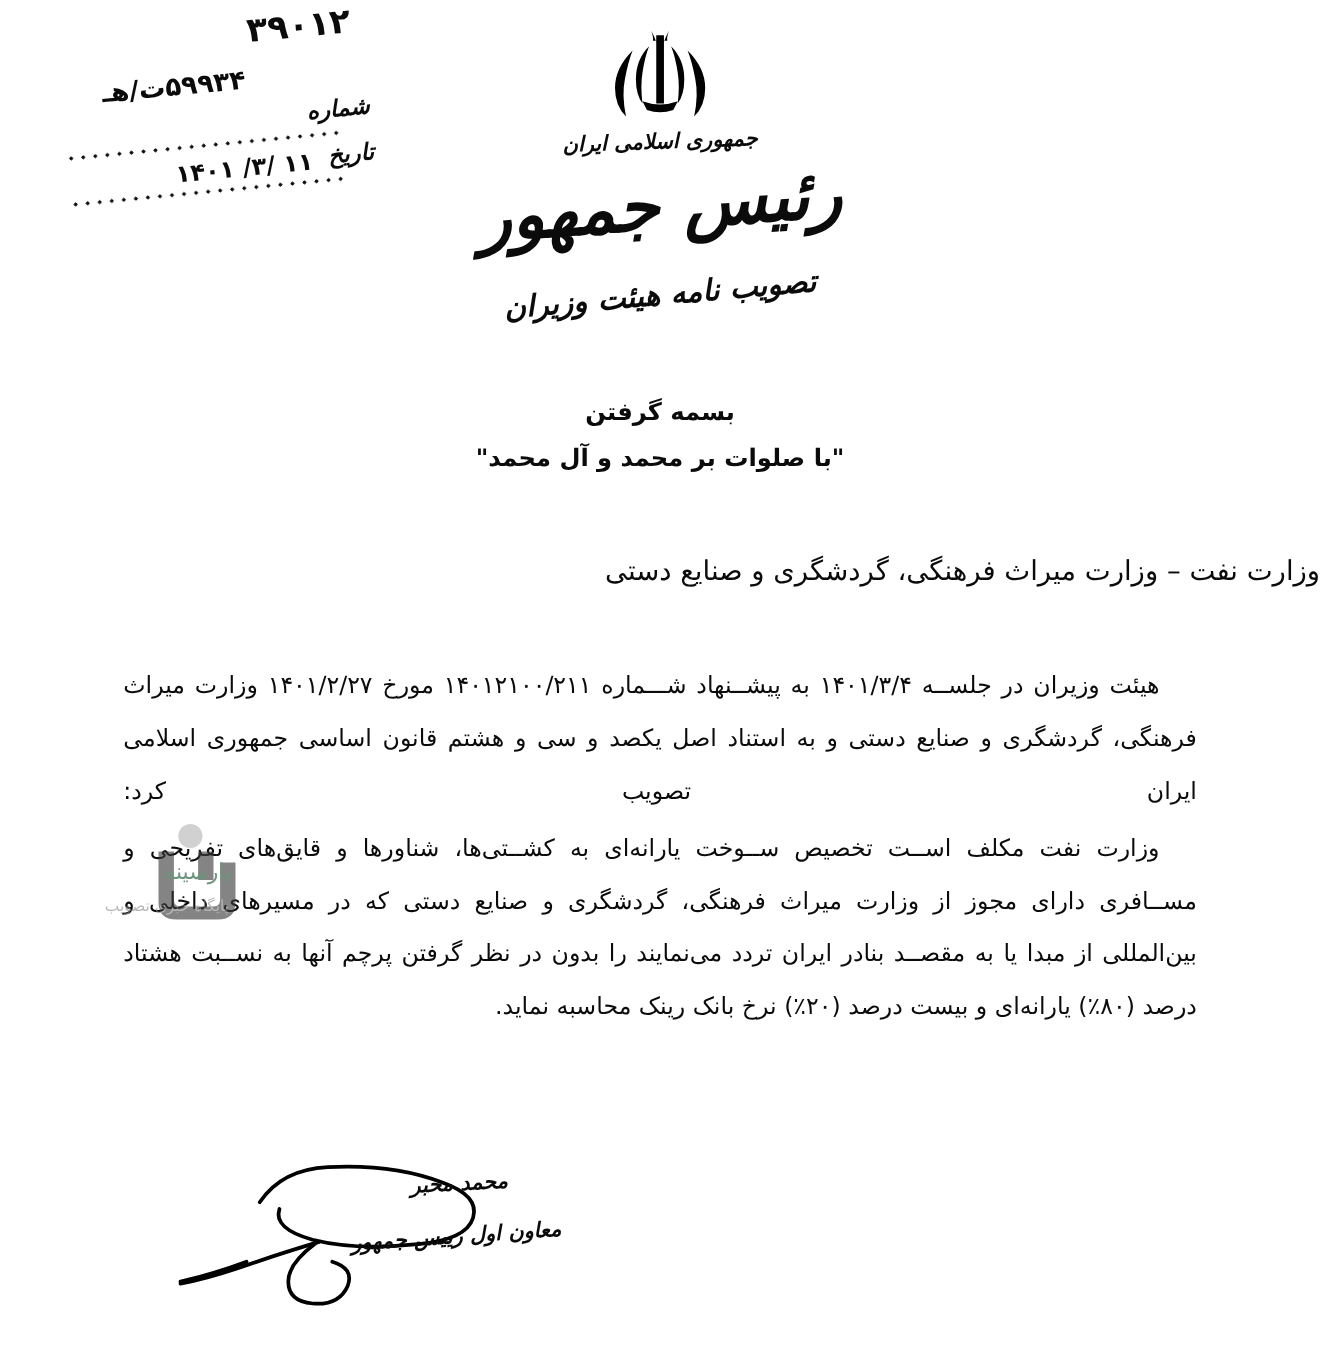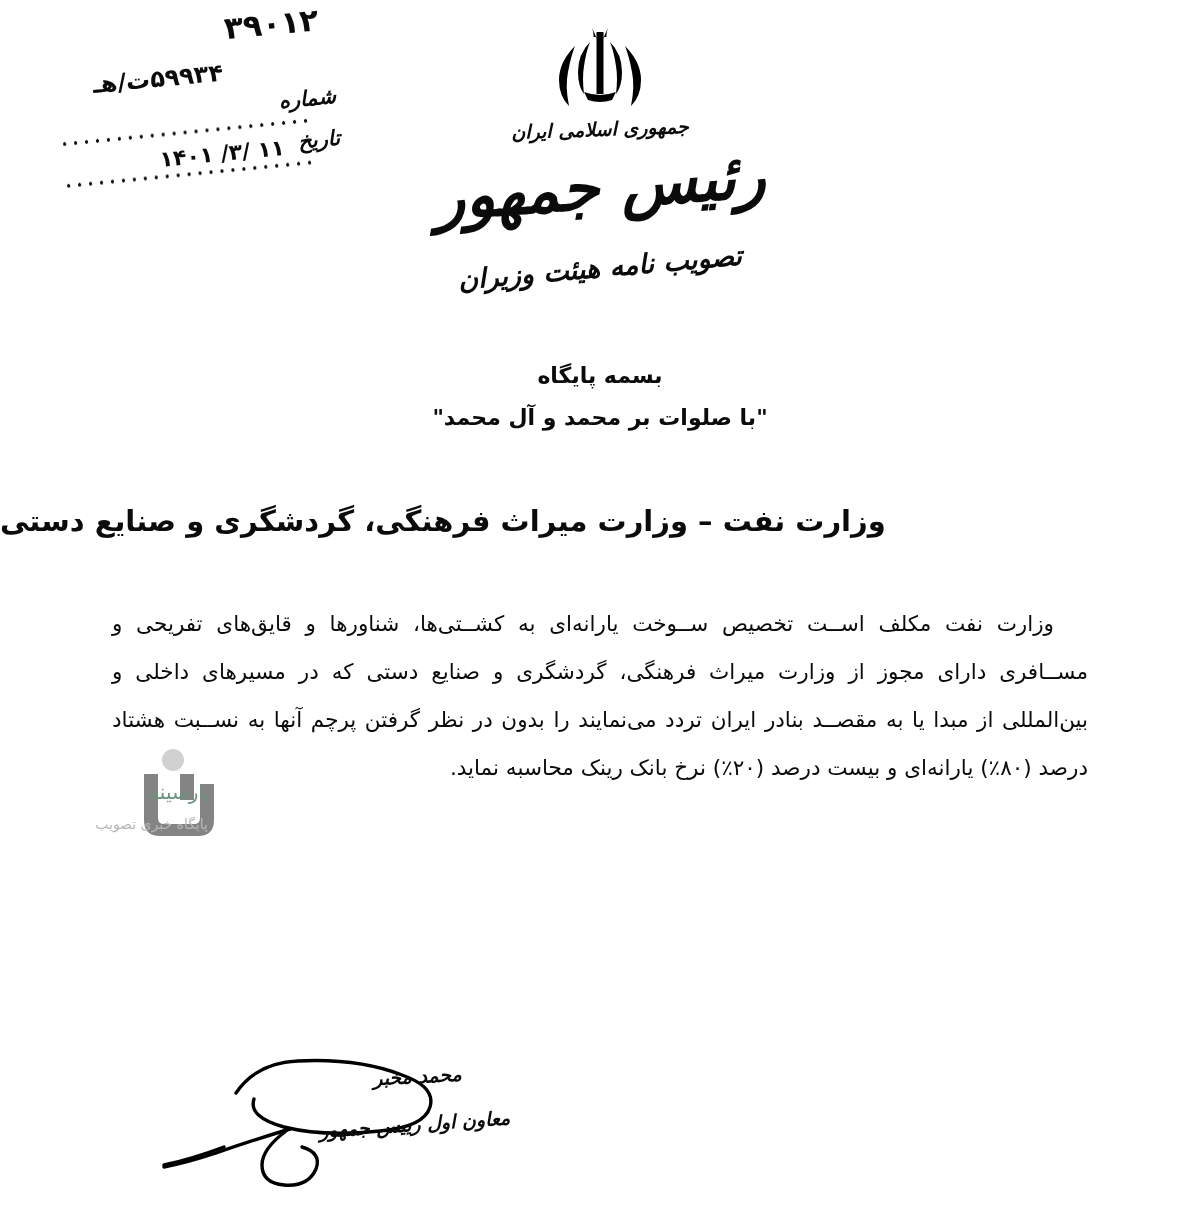--- a/index.html
+++ b/index.html
@@ -141,23 +141,23 @@
     text-align: center;
     font-size: 22px;
     font-weight: 700;
   }
 
   
   .ministries {
     position: absolute;
     left: 0; right: 0;
     top: 504px;
-    text-align: left;
-    font-size: 29px;
-    font-weight: 700;
+    text-align: right;
+    font-size: 25px;
+    font-weight: 400;
   }
 
   
   .body-block {
     position: absolute;
     right: 112px;
     left: 112px;
     top: 600px;
     font-size: 21.5px;
     line-height: 48px;
@@ -289,26 +289,27 @@
           <path d="M77 20 q16 16 16 34 q0 16 -10 26 q4 -20 1 -34 q-3 -16 -7 -26 z"></path>
         </g>
       </svg>
     </span>
   </div>
 
   <div class="hdr-country">جمهوری اسلامی ایران</div>
   <div class="hdr-president">رئیس جمهور</div>
   <div class="hdr-subtitle">تصویب نامه هیئت وزیران</div>
 
-  <div class="invocation1">بسمه پایگاه</div>
+  <div class="invocation1">بسمه گرفتن</div>
   <div class="invocation2">"با صلوات بر محمد و آل محمد"</div>
 
   <div class="ministries">وزارت نفت – وزارت میراث فرهنگی، گردشگری و صنایع دستی</div>
 
   <div class="body-block">
+    <p><span class="indent"></span><span>هیئت وزیران در جلســه ۱۴۰۱/۳/۴ به پیشــنهاد شـــماره ۱۴۰۱۲۱۰۰/۲۱۱ مورخ ۱۴۰۱/۲/۲۷ وزارت میراث فرهنگی، گردشگری و صنایع دستی و به استناد اصل یکصد و سی و هشتم قانون اساسی جمهوری اسلامی ایران تصویب کرد:</span></p>
     <p class="last-free"><span class="indent"></span><span>وزارت نفت مکلف اســت تخصیص ســوخت یارانه‌ای به کشــتی‌ها، شناورها و قایق‌های تفریحی و مســافری دارای مجوز از وزارت میراث فرهنگی، گردشگری و صنایع دستی که در مسیرهای داخلی و بین‌المللی از مبدا یا به مقصــد بنادر ایران تردد می‌نمایند را بدون در نظر گرفتن پرچم آنها به نســبت هشتاد درصد (۸۰٪) یارانه‌ای و بیست درصد (۲۰٪) نرخ بانک رینک محاسبه نماید.</span></p>
   </div>
 
   <div class="watermark">
     <span class="wm-mark">
       <svg width="96" height="96" viewBox="0 0 96 96" aria-hidden="true">
         <g fill="#3a3a3a">
           <path d="M18 30 h14 v44 q0 6 6 6 h30 q6 0 6 -6 v-34 h14 v36 q0 16 -16 16 h-38 q-16 0 -16 -16 z"></path>
           <circle cx="47" cy="16" r="11" fill="#b5b5b5"></circle>
           <path d="M54 30 h14 v26 h-14 z" fill="#3a3a3a"></path>

